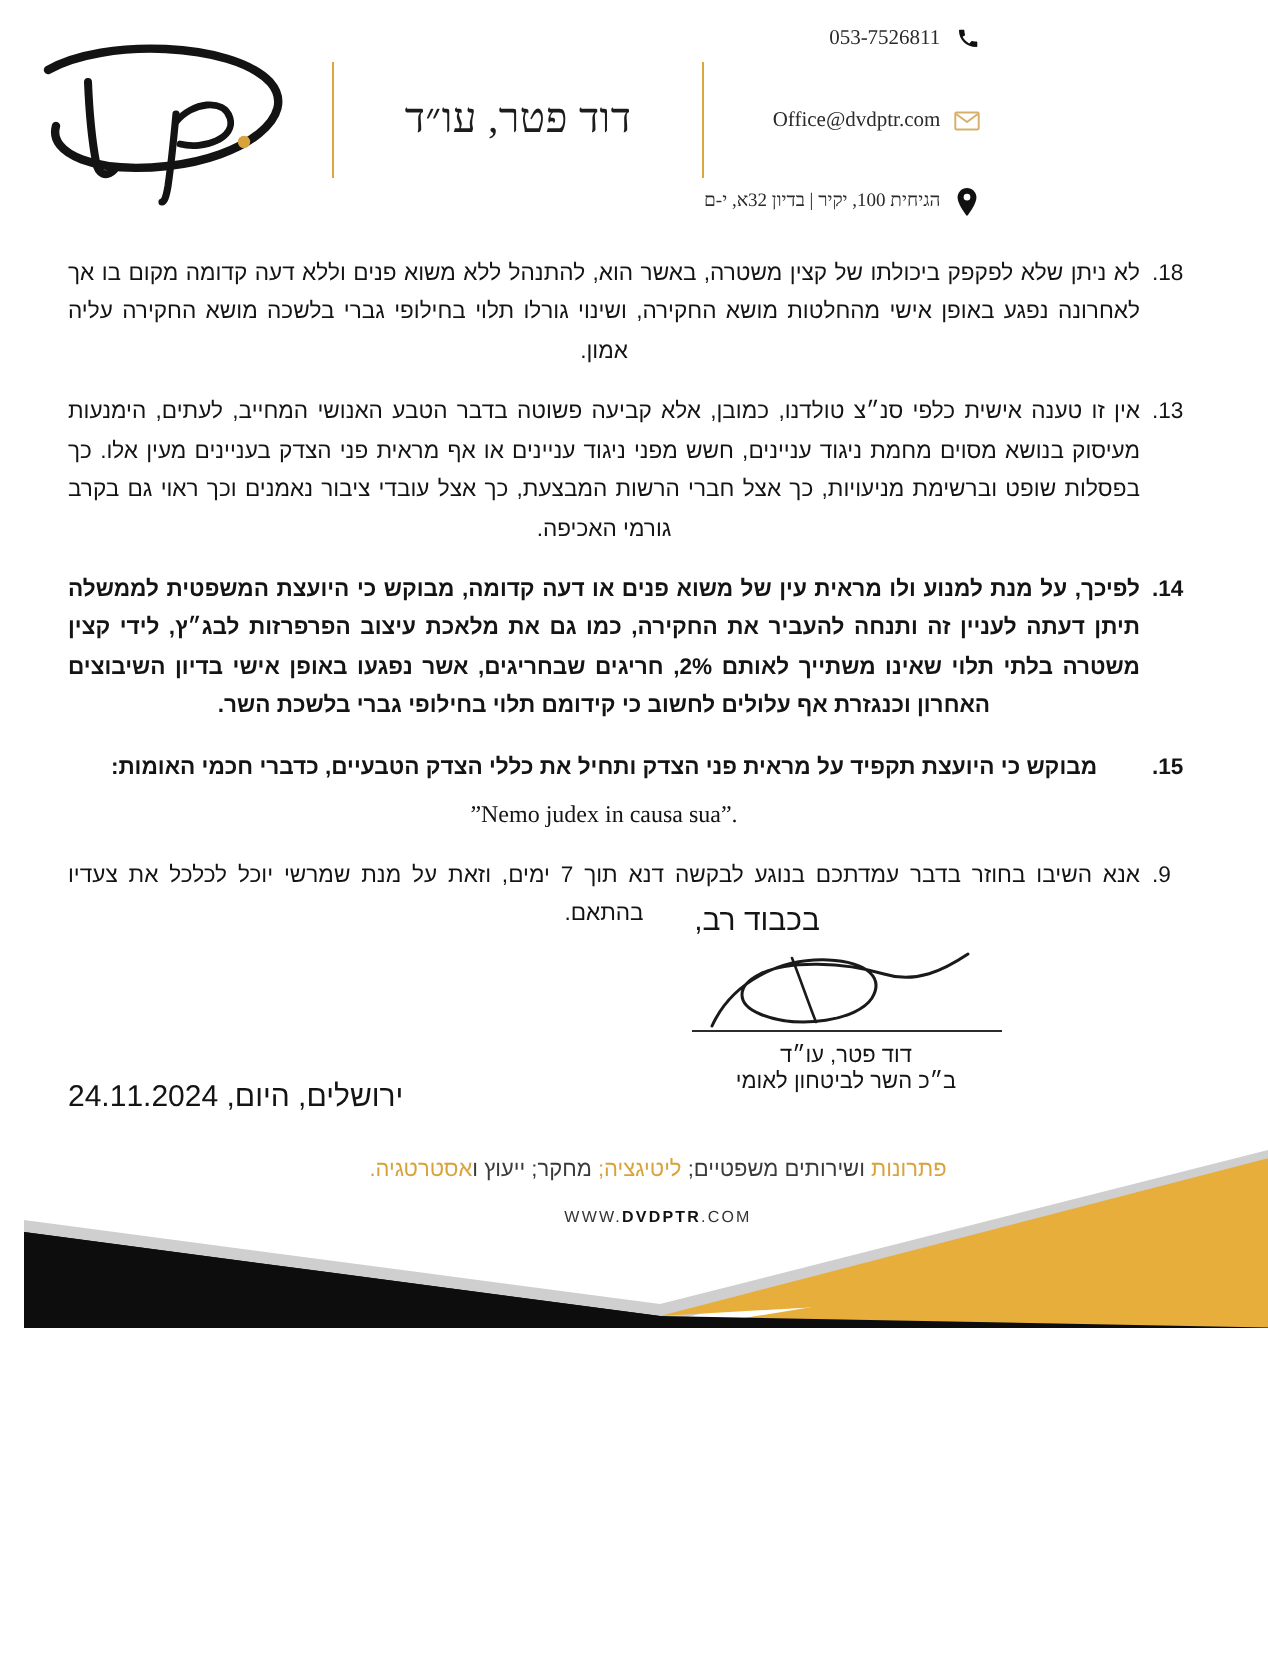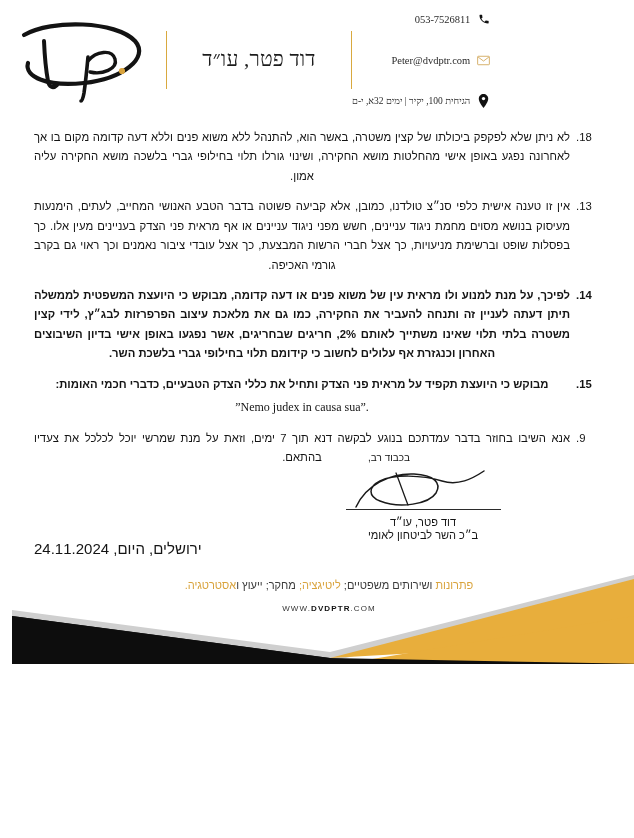--- a/index.html
+++ b/index.html
@@ -88,21 +88,21 @@
     font-family:"Liberation Serif", serif;
     font-size:12px;font-weight:normal;direction:ltr;
   }
 
   
   .sign-area{
     position:absolute;top:452px;right:0;left:0;
     direction:rtl;padding:0 36px 0 34px;
   }
   .regards{
-    font-size:10px;color:#141414;
+    font-size:15px;color:#141414;
     margin-right:188px;margin-bottom:2px;
   }
   .sign-wrap{
     width:182px;margin-right:84px;position:relative;
     text-align:center;
   }
   .sign-svg{display:block;margin:0 auto;}
   .sign-rule{
     width:155px;height:1px;background:#2b2b2b;margin:0 auto;
     position:relative;top:-8px;
@@ -175,31 +175,31 @@
         <span class="contact-txt">053-7526811</span>
       </div>
 
       <div class="contact-row">
         <span class="contact-ico">
           <svg width="13" height="11" viewBox="0 0 24 18" fill="none" stroke="#d6b06a" stroke-width="1.8">
             <rect x="1.2" y="1.2" width="21.6" height="15.6" rx="1"></rect>
             <path d="M2 2.6 L12 10 L22 2.6"></path>
           </svg>
         </span>
-        <span class="contact-txt">Peter@dvdptr.com</span>
+        <span class="contact-txt">Office@dvdptr.com</span>
       </div>
 
       <div class="contact-row">
         <span class="contact-ico">
           <svg width="11" height="14" viewBox="0 0 16 22" fill="#111">
             <path d="M8 0C3.9 0 .6 3.3.6 7.4c0 5.5 7.4 14.6 7.4 14.6s7.4-9.1 7.4-14.6C15.4 3.3 12.1 0 8 0z"></path>
             <circle cx="8" cy="7.2" r="2.6" fill="#fff"></circle>
           </svg>
         </span>
-        <span class="contact-txt he">הגיחית 100, יקיר | ימים 32א, י-ם</span>
+        <span class="contact-txt he">הגיחית 100, יקיר | בדיון 32א, י-ם</span>
       </div>
 
     </div>
   </div>
 
   <div class="body-area">
 
     <div class="para">
       <div class="para-num">18.</div>
       <div class="para-txt">לא ניתן שלא לפקפק ביכולתו של קצין משטרה, באשר הוא, להתנהל ללא משוא פנים וללא דעה קדומה מקום בו אך לאחרונה נפגע באופן אישי מהחלטות מושא החקירה, ושינוי גורלו תלוי בחילופי גברי בלשכה מושא החקירה עליה אמון.</div>

